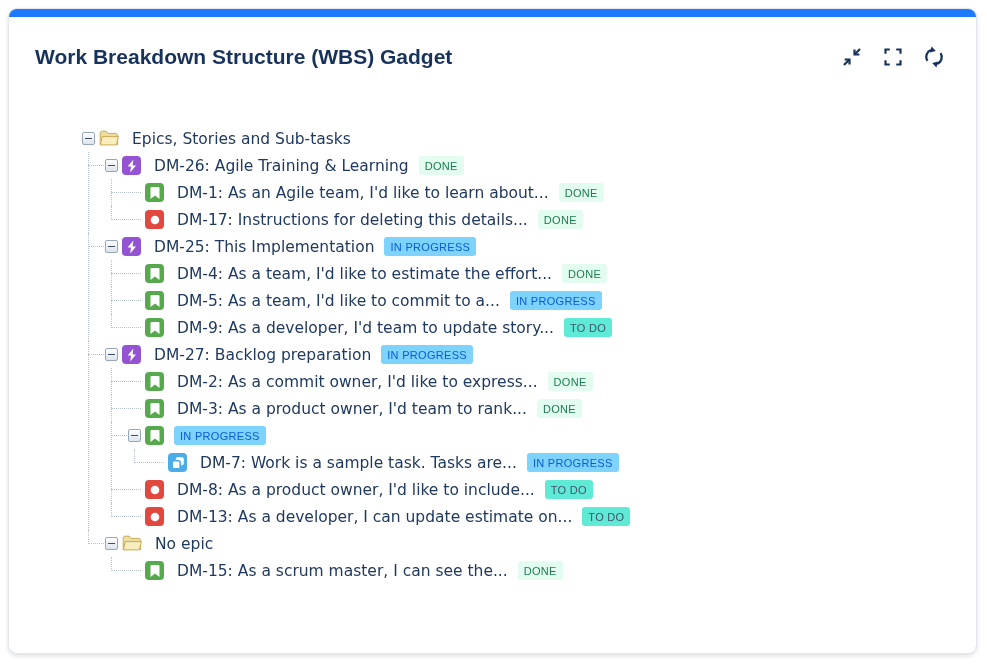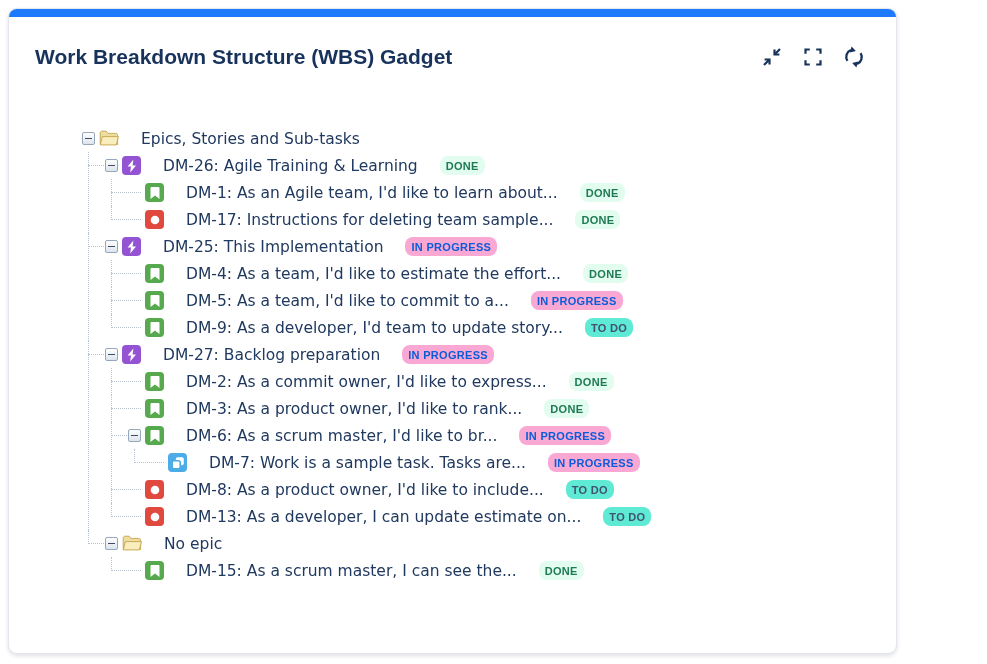--- a/index.html
+++ b/index.html
@@ -1,21 +1,21 @@
 <!DOCTYPE html>
 <html><head>
 <meta charset="utf-8">
 <style>
   html,body{margin:0;padding:0;}
   body{
     width:987px;height:664px;background:#ffffff;position:relative;
     font-family:"DejaVu Sans",sans-serif;
   }
   .card{
-    position:absolute;left:8px;top:8px;width:889px;height:646px;
+    position:absolute;left:8px;top:8px;width:969px;height:646px;
     background:#fff;border:1px solid #E4E6EB;border-radius:9px;
     box-shadow:0 2px 4px rgba(23,43,77,.14);
     overflow:hidden;box-sizing:border-box;
   }
   .topbar{height:8px;background:#1D7AFC;}
   .header{
     display:flex;justify-content:space-between;align-items:center;
     padding:25px 30px 0 26px;
   }
   .title{
@@ -54,30 +54,30 @@
     width:19px;height:19px;border-radius:4px;flex:none;
     display:flex;align-items:center;justify-content:center;z-index:1;background:#ccc;
   }
   .it-epic{background:#9353D3;}
   .it-story{background:#57A94E;}
   .it-bug{background:#E1493F;}
   .it-subtask{background:#4BACE8;}
   .ficon{width:20px;height:17px;flex:none;display:flex;z-index:1;}
 
   .label{
-    margin-left:22px;font-size:15.5px;color:#20395F;white-space:nowrap;
+    margin-left:13px;font-size:15.5px;color:#20395F;white-space:nowrap;
   }
   .label.link{cursor:pointer;}
   .badge{
-    margin-left:22px;font-family:"Liberation Sans",sans-serif;font-weight:700;
-    font-size:11px;letter-spacing:.3px;padding:4px 6px 3px;border-radius:8px;
+    margin-left:10px;font-family:"Liberation Sans",sans-serif;font-weight:400;
+    font-size:11px;letter-spacing:.3px;padding:4px 6px 3px;border-radius:3px;
     white-space:nowrap;line-height:12px;
   }
   .b-done{background:#E2FCEF;color:#1E7A52;}
-  .b-prog{background:#f9a8d4;color:#0B5CD8;}
+  .b-prog{background:#7dd3fc;color:#0B5CD8;}
   .b-todo{background:#5eead4;color:#42526E;}
 </style>
 </head>
 <body>
 
 <div class="card">
   <div class="topbar"></div>
 
   <div class="header">
     <div class="title">Work Breakdown Structure (WBS) Gadget</div>
@@ -148,21 +148,21 @@
                   <span class="badge b-done">DONE</span>
                 </div>
               </li>
               <li>
                 <div class="row">
                   <span class="iicon it-bug">
                     <svg viewBox="0 0 18 18" width="18" height="18">
                         <circle cx="9" cy="9" r="4.3" fill="#fff"></circle>
                       </svg>
                   </span>
-                  <span class="label link">DM-17: Instructions for deleting team sample...</span>
+                  <span class="label link">DM-17: Instructions for deleting this details...</span>
                   <span class="badge b-done">DONE</span>
                 </div>
               </li>
             </ul>
           </li>
 
           <li>
             <div class="row">
               <span class="expander"></span>
               <span class="iicon it-epic">
@@ -233,33 +233,32 @@
                   <span class="badge b-done">DONE</span>
                 </div>
               </li>
               <li>
                 <div class="row">
                   <span class="iicon it-story">
                     <svg viewBox="0 0 18 18" width="18" height="18">
                         <path d="M5.4 3 H12.6 C13.1 3 13.5 3.4 13.5 3.9 V15 L9 11.6 L4.5 15 V3.9 C4.5 3.4 4.9 3 5.4 3 Z" fill="#fff"></path>
                       </svg>
                   </span>
-                  <span class="label link">DM-3: As a product owner, I'd like to rank...</span>
+                  <span class="label link">DM-3: As a product owner, I'd team to rank...</span>
                   <span class="badge b-done">DONE</span>
                 </div>
               </li>
               <li>
                 <div class="row">
                   <span class="expander"></span>
                   <span class="iicon it-story">
                     <svg viewBox="0 0 18 18" width="18" height="18">
                         <path d="M5.4 3 H12.6 C13.1 3 13.5 3.4 13.5 3.9 V15 L9 11.6 L4.5 15 V3.9 C4.5 3.4 4.9 3 5.4 3 Z" fill="#fff"></path>
                       </svg>
                   </span>
-                  <span class="label link">DM-6: As a scrum master, I'd like to br...</span>
                   <span class="badge b-prog">IN PROGRESS</span>
                 </div>
                 <ul>
                   <li>
                     <div class="row">
                       <span class="iicon it-subtask">
                         <svg viewBox="0 0 18 18" width="18" height="18">
                           <rect x="6.8" y="3.2" width="8" height="8" rx="1.8" fill="#fff"></rect>
                           <rect x="3.2" y="6.8" width="8" height="8" rx="1.8" fill="#fff" stroke="#4BACE8" stroke-width="1.6"></rect>
                         </svg>

